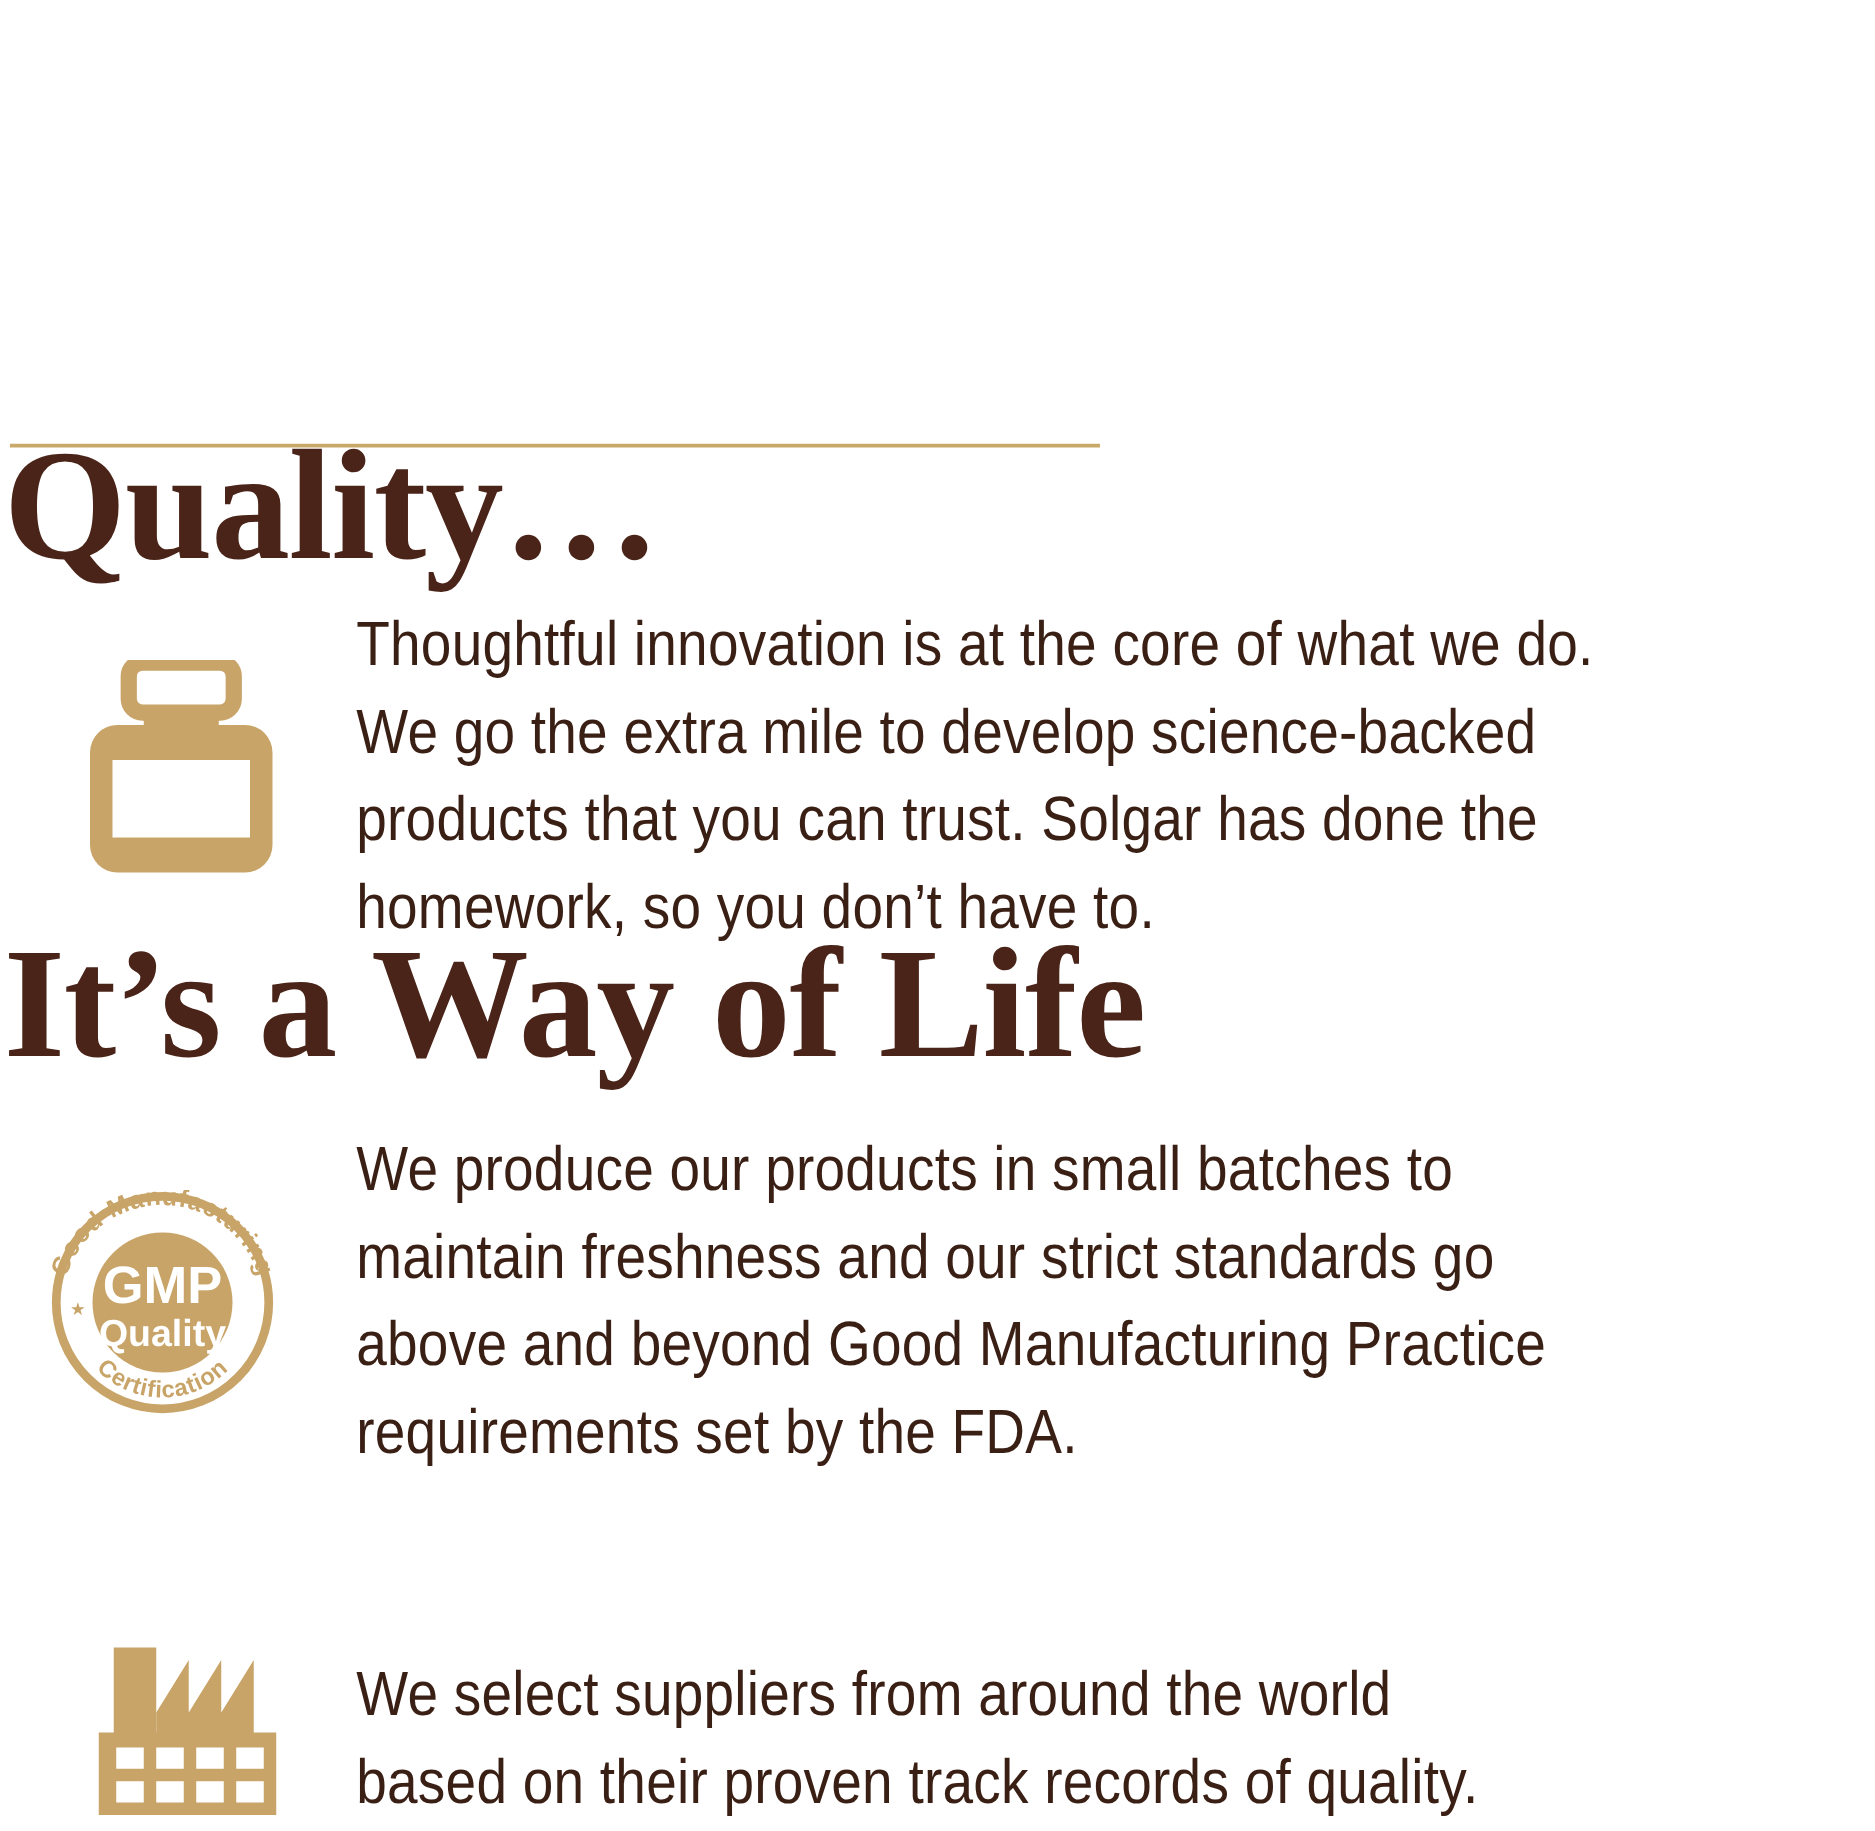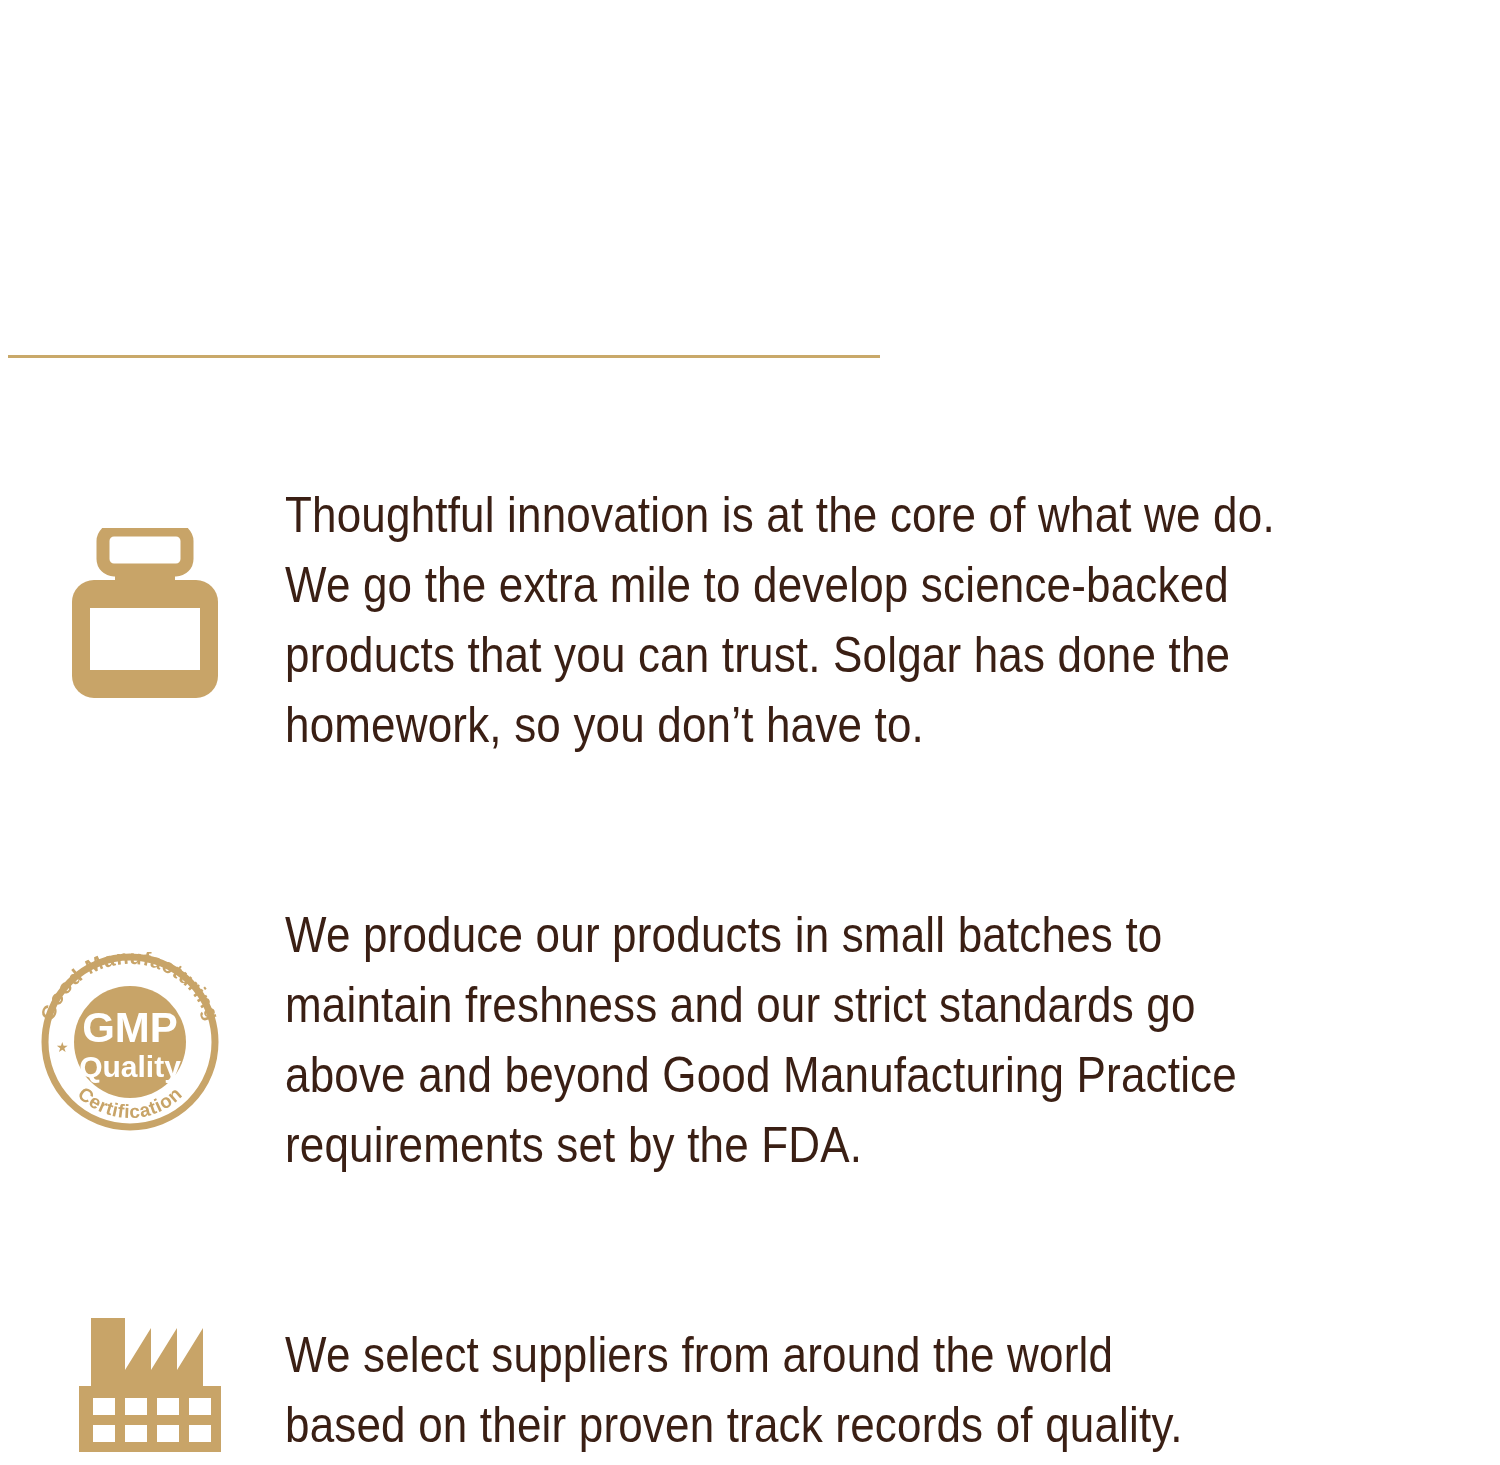--- a/index.html
+++ b/index.html
@@ -77,20 +77,22 @@
     font-weight:700;
     fill:#ffffff;
   }
 </style>
 </head>
 <body>
 
 <div class="page">
 
   <h1 class="headline">
+    <span class="l1">Quality…</span>
+    <span class="l2">It’s a Way of Life</span>
   </h1>
 
   <div class="divider"></div>
 
   <div class="row" id="row1">
     <div class="icon-cell">
       <svg class="ico" width="150" height="172" viewBox="0 0 150 172" aria-hidden="true">
 
         <rect x="33" y="2" width="84" height="40" rx="11" ry="11" fill="none" stroke="#c8a468" stroke-width="13"></rect>
 

